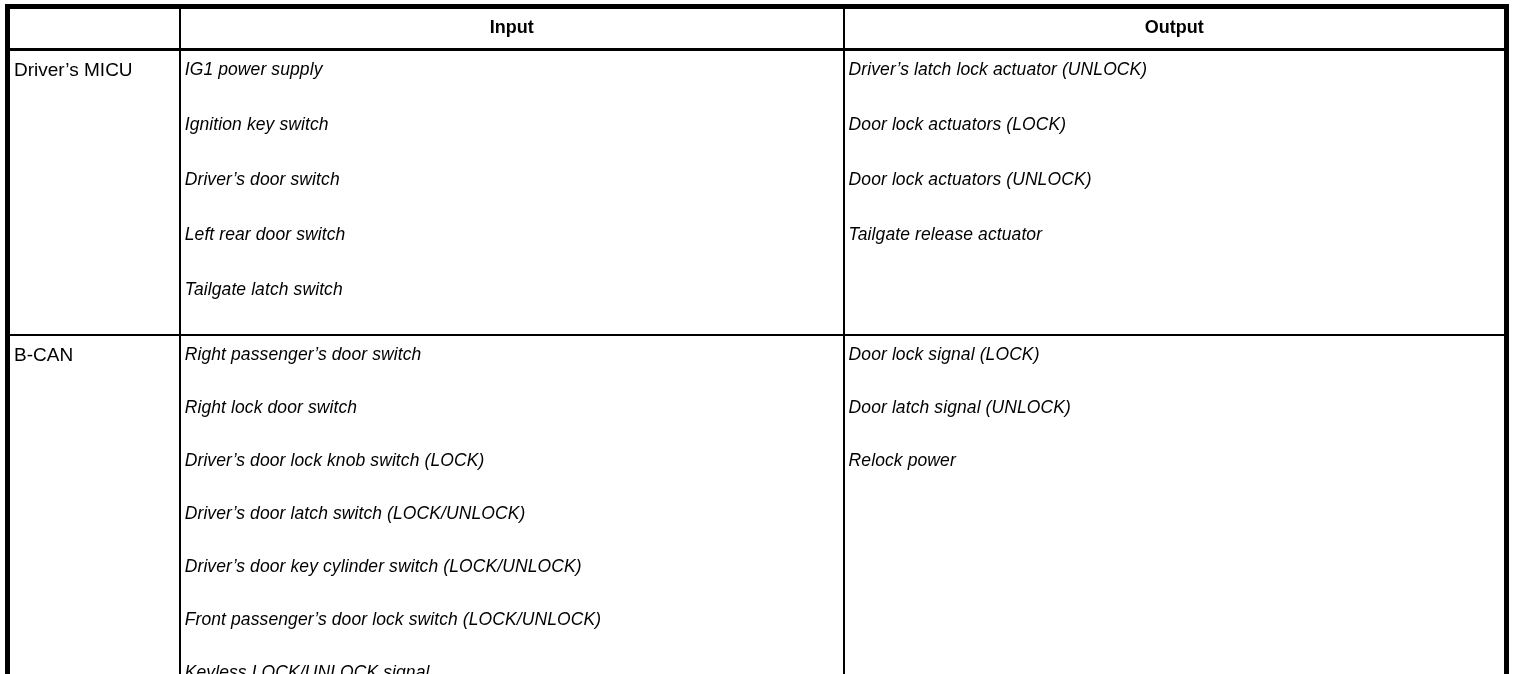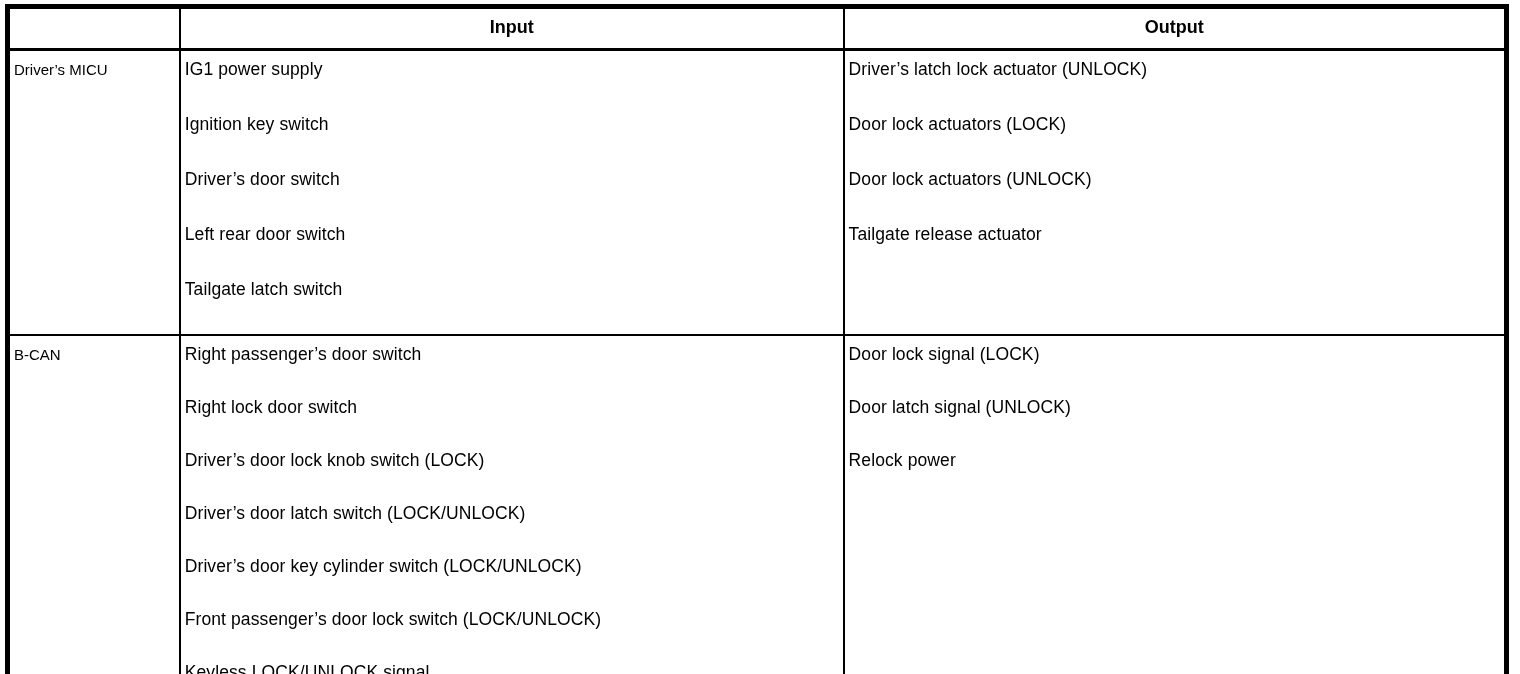--- a/index.html
+++ b/index.html
@@ -48,27 +48,28 @@
   col.c-output { width: 662px; }
 
   td .cell-pad {
     padding: 8px 4px 0 4px;
   }
   .line {
     font-size: 17.5px;
     line-height: 21px;
     white-space: nowrap;
     letter-spacing: 0.1px;
+    font-style: italic;
   }
   tr.row-micu { height: 255px; }
   tr.row-bcan { height: 372px; }
   tr.row-micu .line { margin-bottom: 34px; }
   tr.row-bcan .line { margin-bottom: 32px; }
   .source-label {
-    font-size: 15px;
+    font-size: 19px;
     line-height: 21px;
     white-space: nowrap;
   }
 </style>
 </head>
 <body>
 
 <div class="page">
   <table class="io-table">
     <colgroup>

